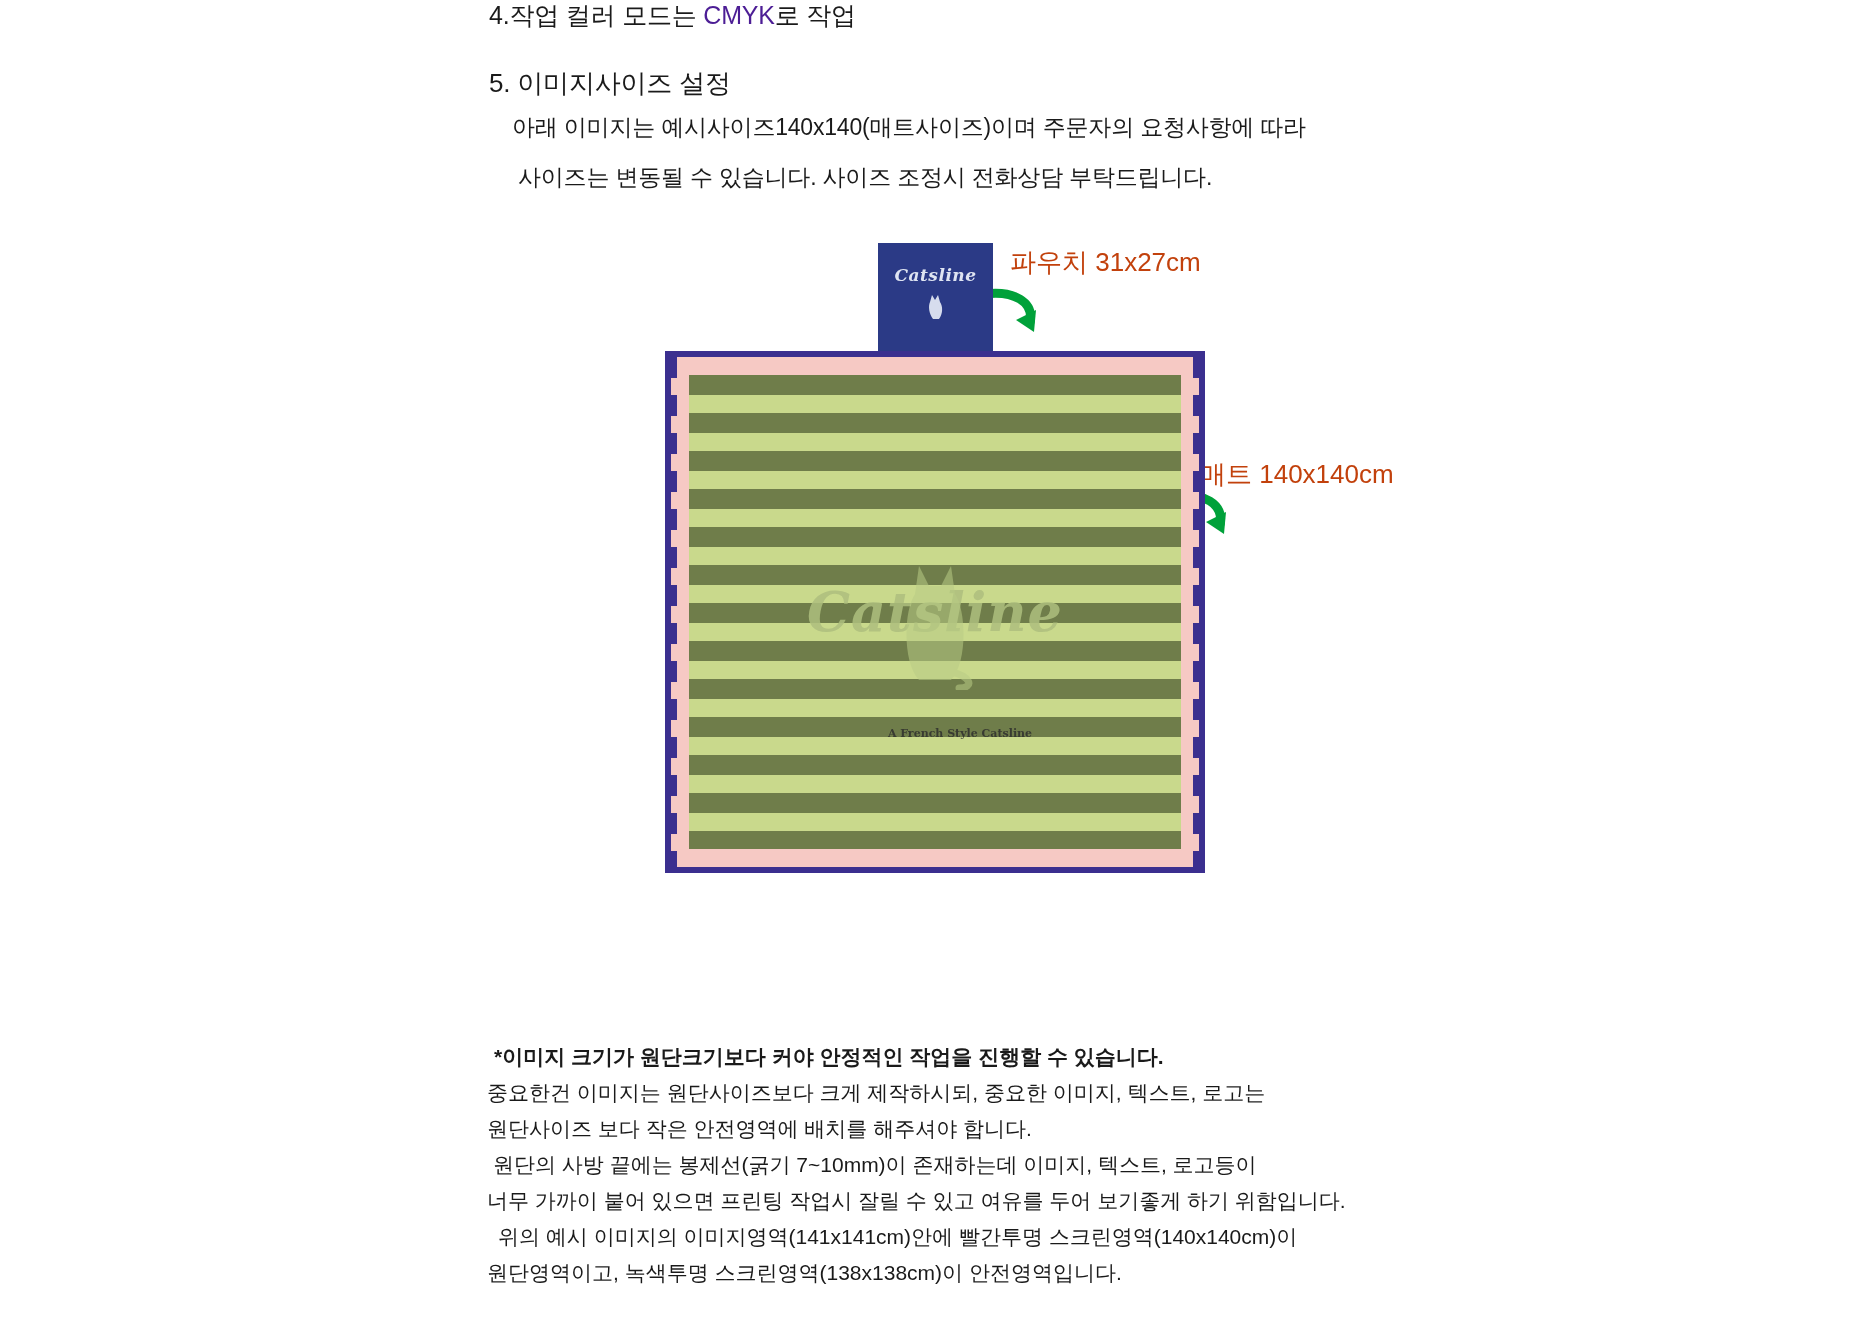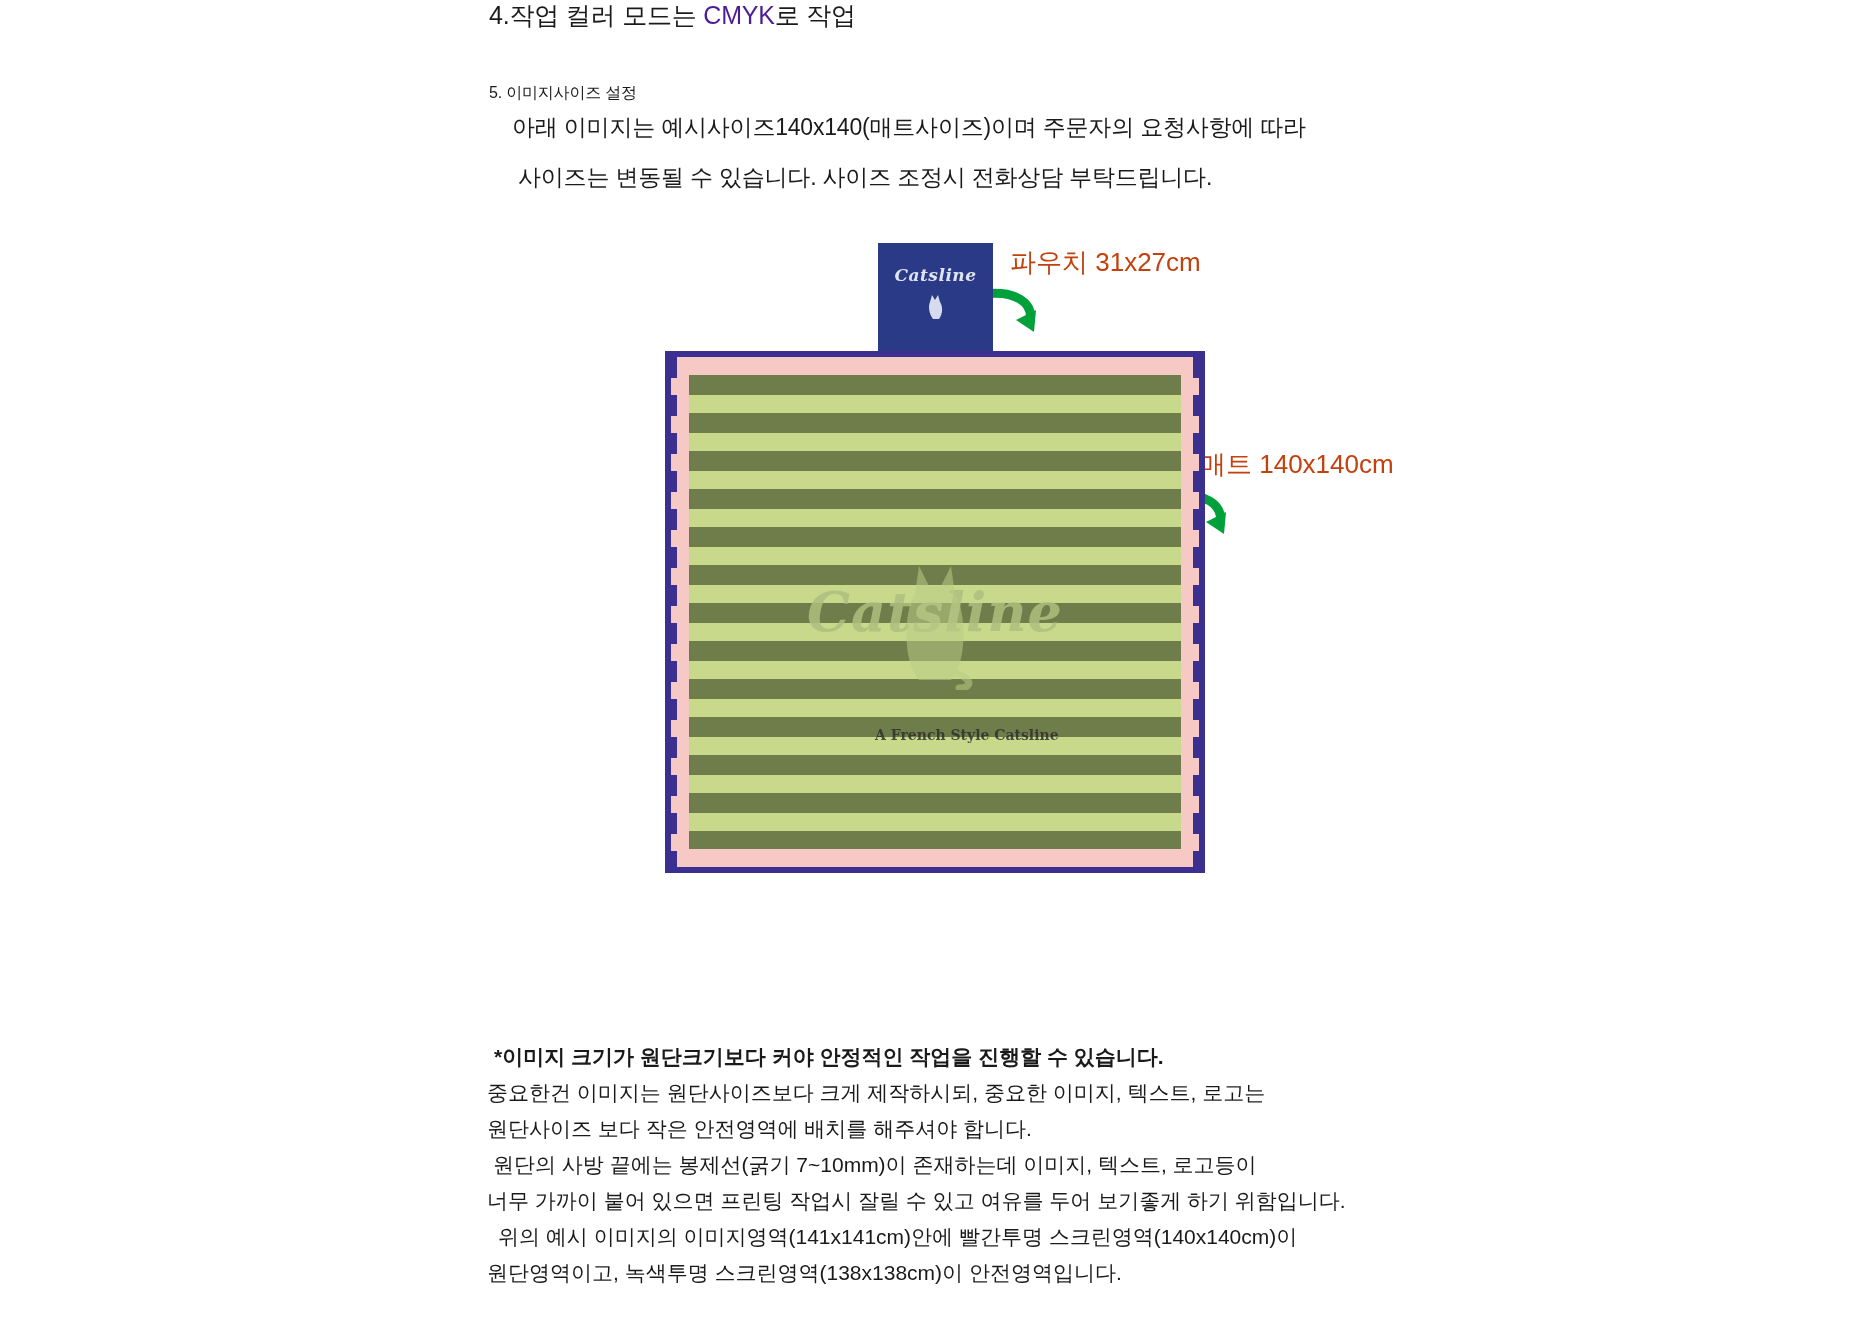--- a/index.html
+++ b/index.html
@@ -24,37 +24,37 @@
   
   .line {
     position: absolute;
     white-space: nowrap;
     font-size: 24px;
     line-height: 1.2;
     letter-spacing: -0.2px;
     color: #1a1a1a;
   }
   .t-head4 { left: 489px; top: 0px;   font-size: 25px; }
-  .t-head5 { left: 489px; top: 68px;  font-size: 16px; margin-top: 15px; }
+  .t-head5 { left: 489px; top: 68px;  font-size: 26px; }
   .t-sub1  { left: 512px; top: 114px; font-size: 23px; text-align: center; }
   .t-sub2  { left: 518px; top: 164px; font-size: 23px; }
 
   .red   { color: #4c1d95; }
   .green { color: #00a13a; }
 
   
   .callout {
     position: absolute;
     white-space: nowrap;
     color: #c2410c;
     font-size: 26px;
     font-weight: 400;
   }
   .c-pouch { left: 1010px; top: 245px; }
-  .c-mat   { left: 1200px; top: 447px; }
+  .c-mat   { left: 1200px; top: 457px; }
 
   .arrow {
     position: absolute;
     width: 60px;
     height: 48px;
   }
   .a-pouch { left: 980px; top: 288px; }
   .a-mat   { left: 1170px; top: 490px; }
 
   
@@ -179,21 +179,21 @@
     opacity: 0.55;
   }
   .mat-sub {
     position: absolute;
     left: 50%;
     margin-left: -60px;
     top: 352px;
     width: 170px;
     text-align: center;
     font-family: "DejaVu Serif", serif;
-    font-size: 14px;
+    font-size: 11px;
     color: #2b2b2b;
     opacity: 0.8;
     white-space: nowrap;
   }
 
   
   .sz {
     position: absolute;
     white-space: nowrap;
     font-size: 23px;

